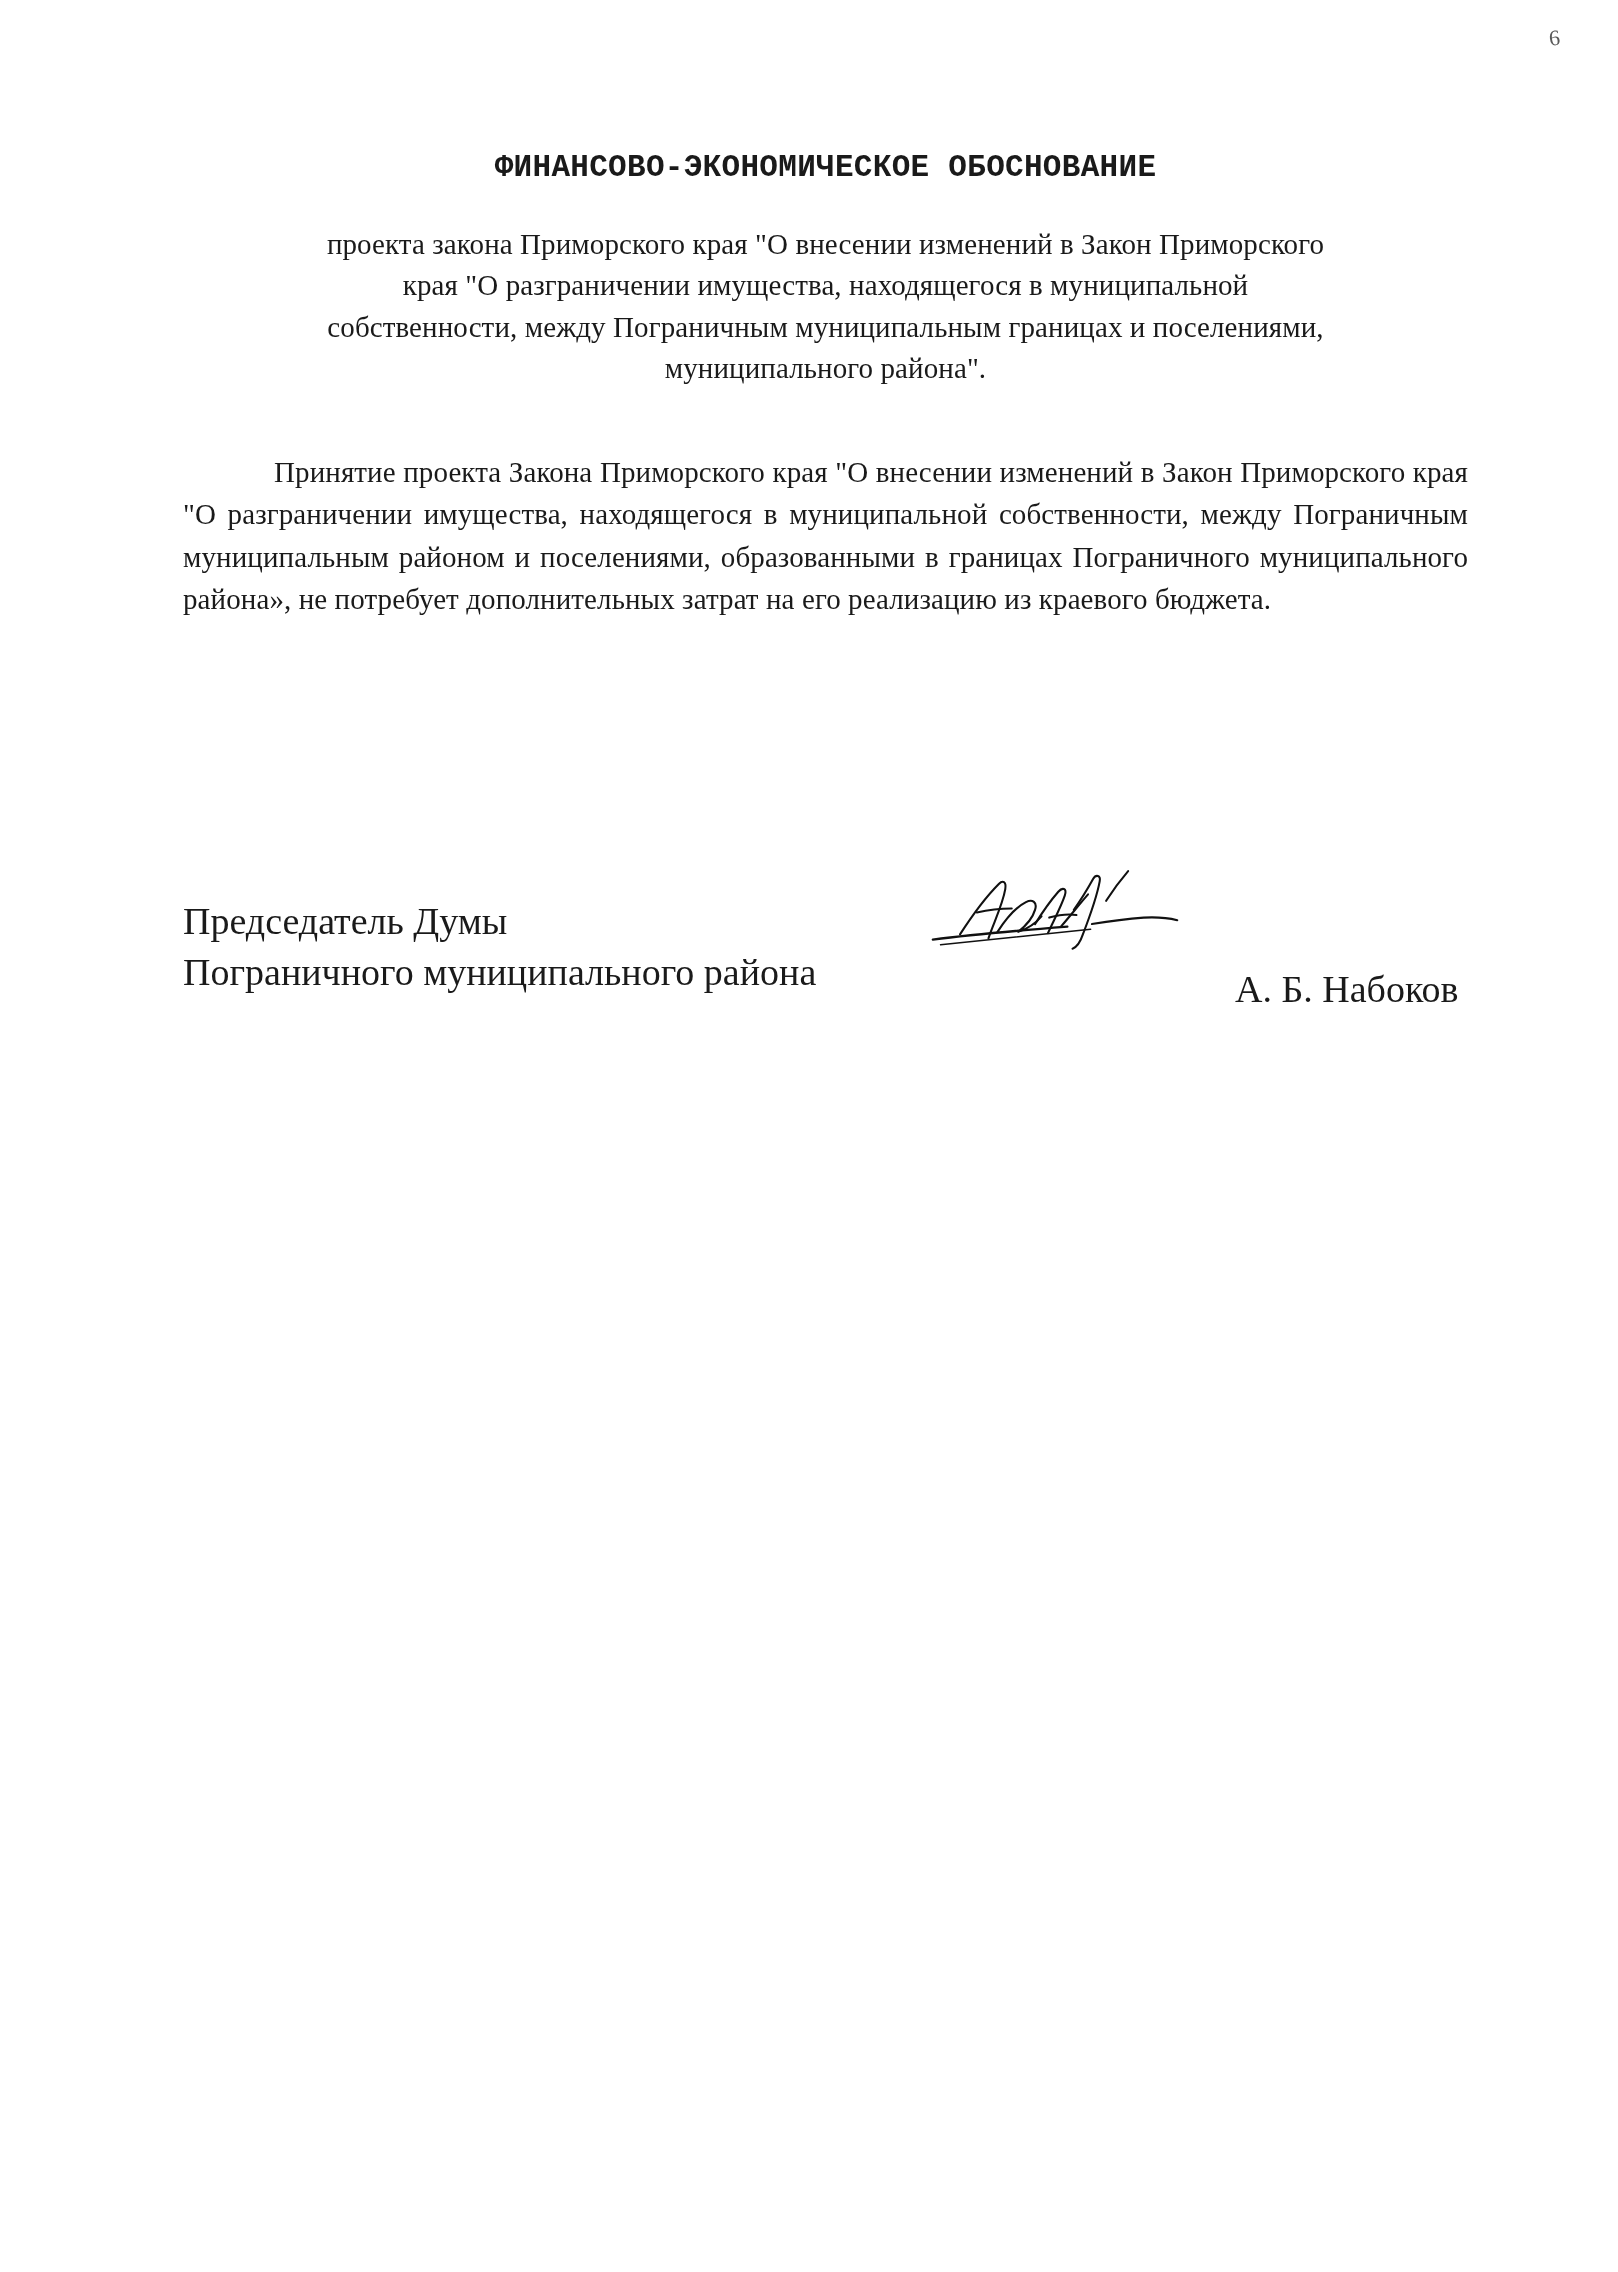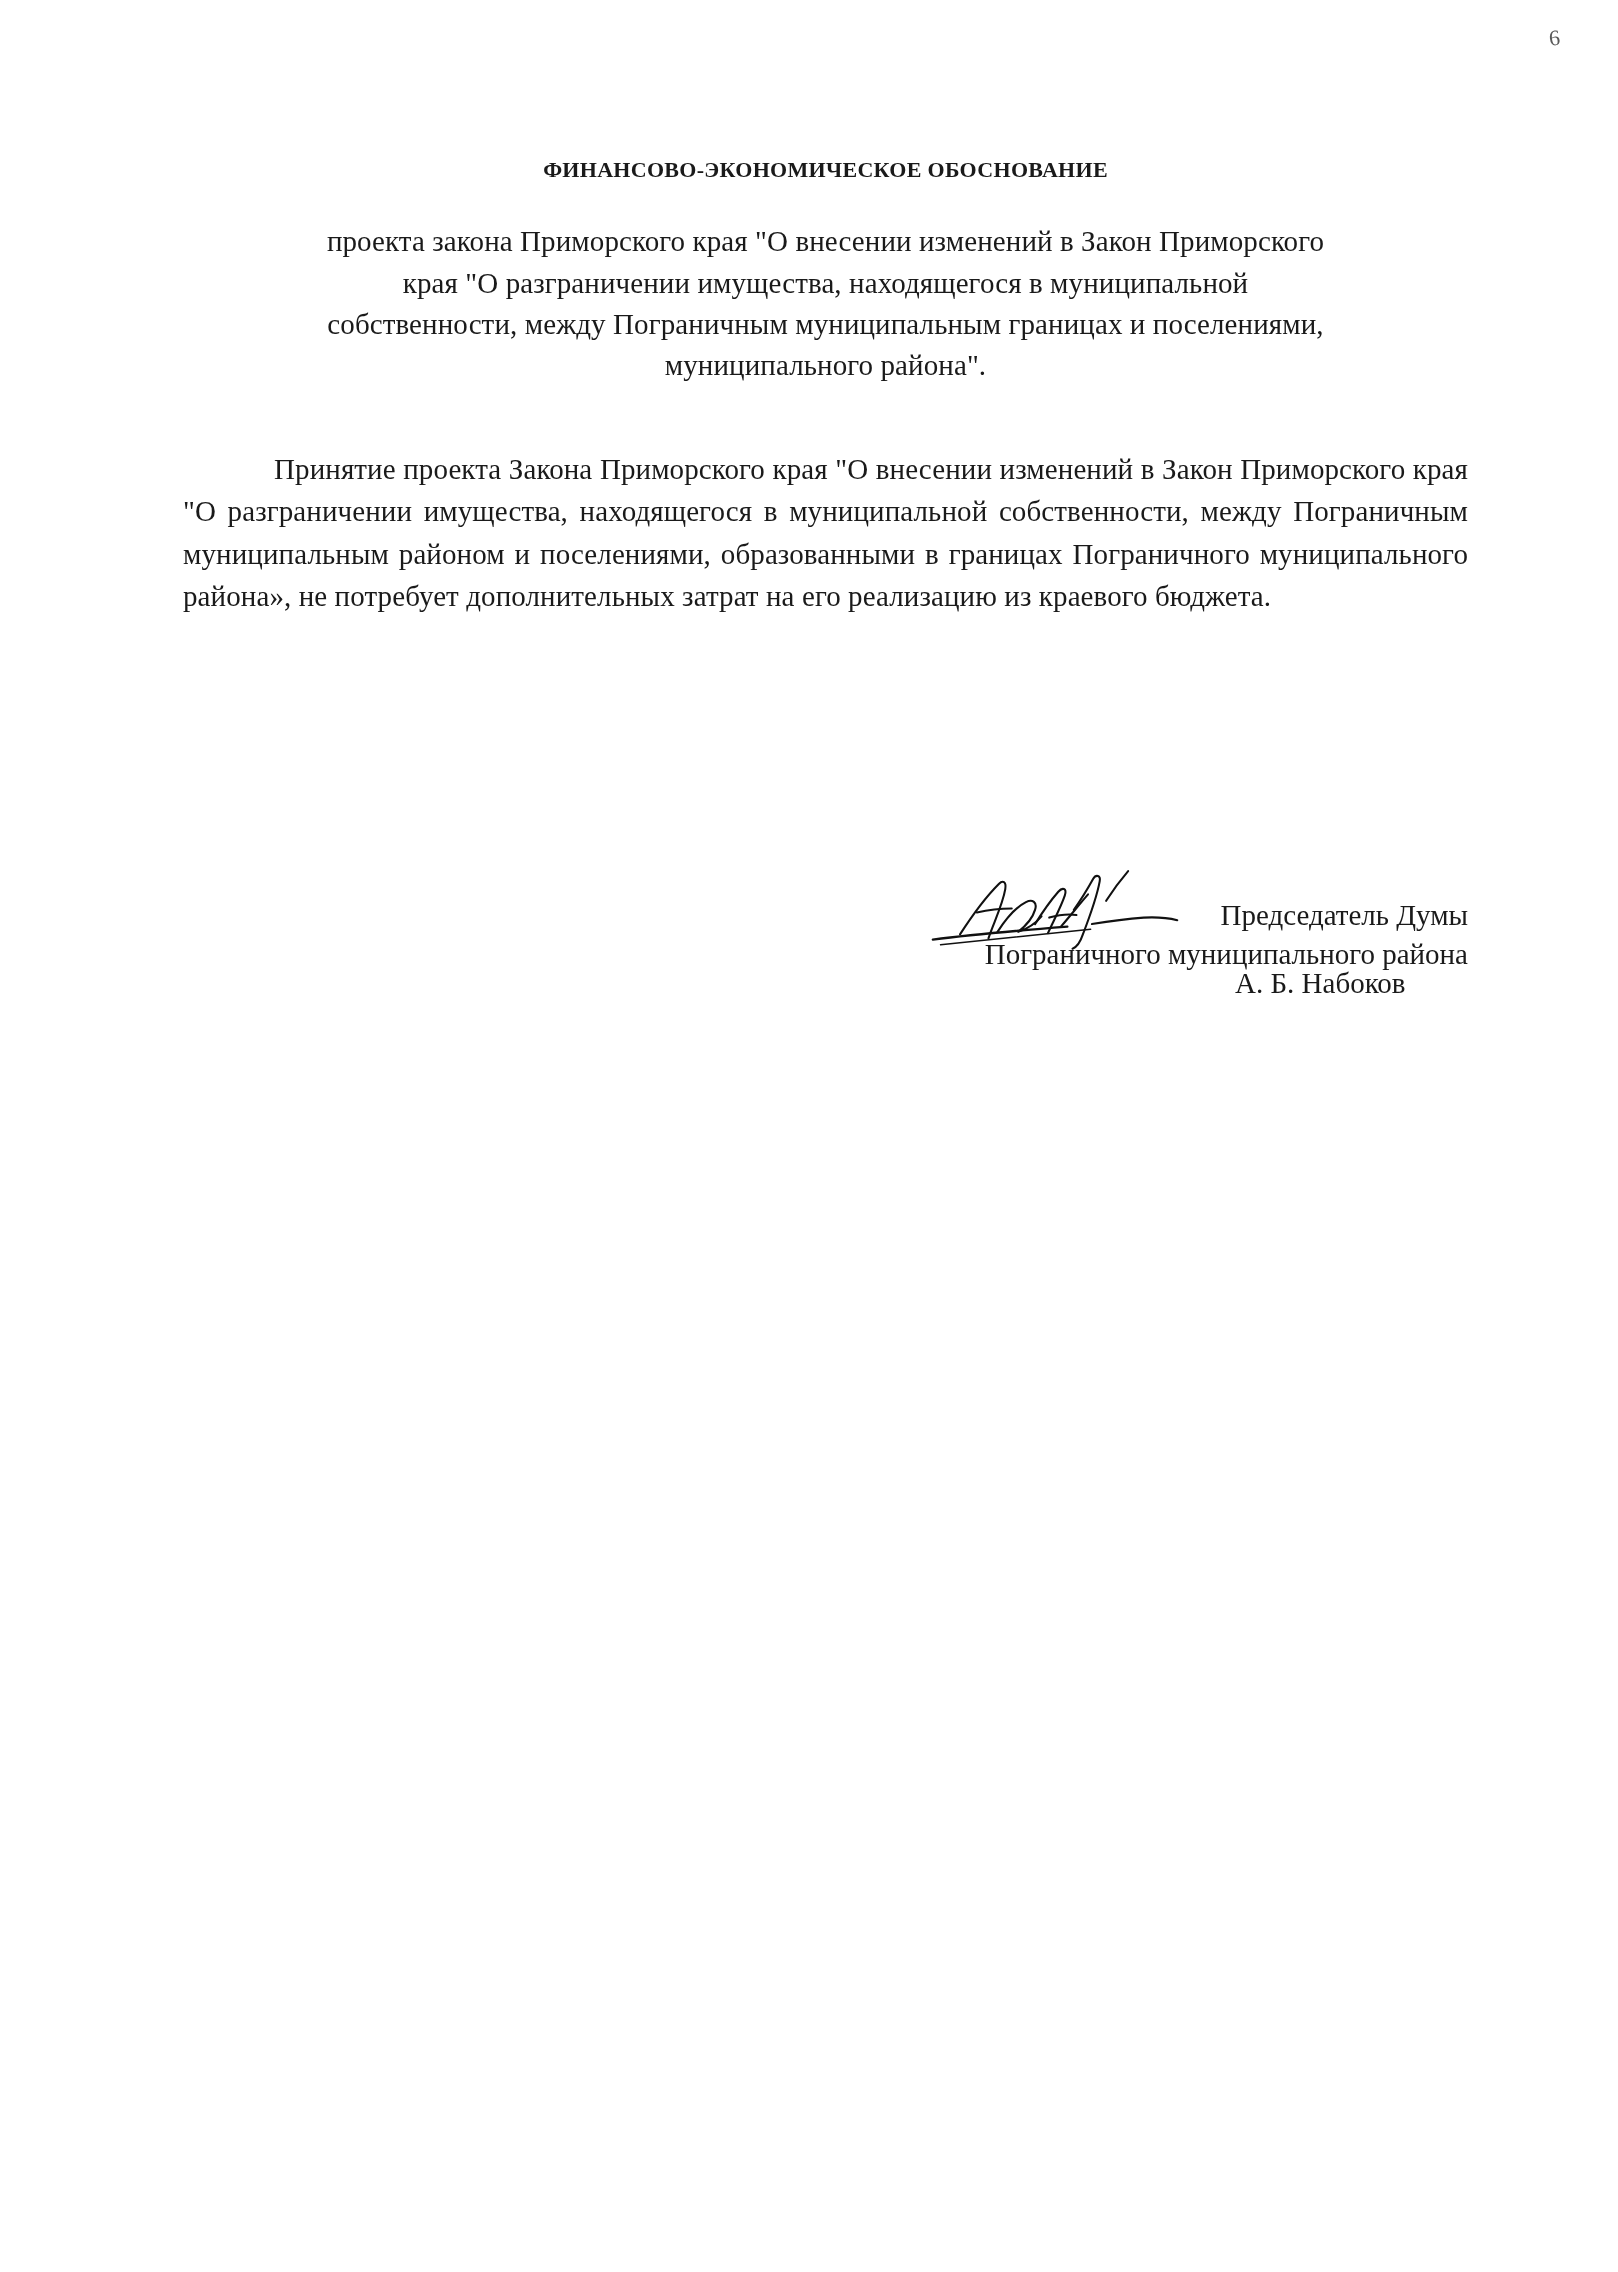--- a/index.html
+++ b/index.html
@@ -40,24 +40,25 @@
   .content {
     position: absolute;
     left: 183px;
     top: 149px;
     width: 1285px;
   }
 
   .doc-title {
     text-align: center;
     font-weight: bold;
-    font-size: 22px;
+    font-size: 31px;
     letter-spacing: 0.3px;
-    margin: 8px 0 38px 0;
+    margin: 0 0 38px 0;
     line-height: 1.2;
+    font-family: Liberation Mono, monospace;
   }
 
   .subtitle {
     text-align: center;
     font-size: 29px;
     line-height: 1.42;
     margin: 0 0 62px 0;
     letter-spacing: 0.1px;
   }
 
@@ -69,23 +70,22 @@
     text-indent: 91px;
     margin: 0;
     letter-spacing: 0.1px;
   }
 
   .signature-block {
     position: absolute;
     left: 183px;
     top: 896px;
     width: 1285px;
-    font-size: 29px;
+    font-size: 38px;
     line-height: 1.34;
-    text-align: right;
   }
   .sig-rows {
     position: relative;
   }
   .sig-role-line1,
   .sig-role-line2 {
     display: block;
     white-space: nowrap;
   }
   .sig-name {

